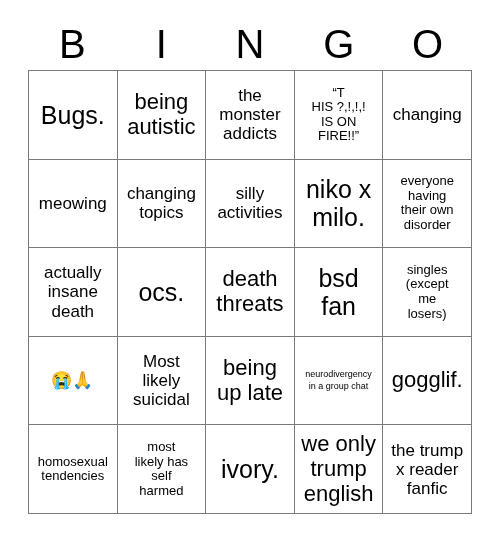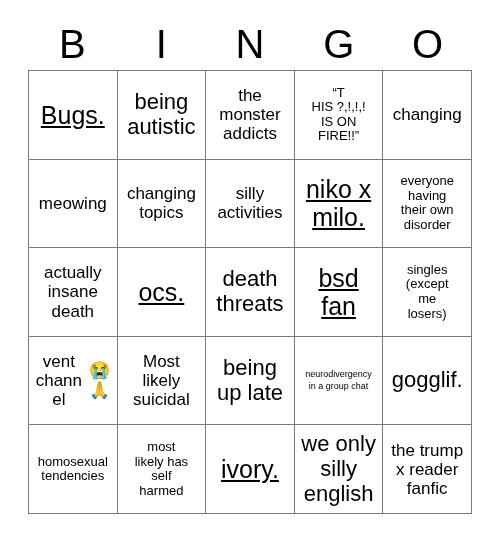--- a/index.html
+++ b/index.html
@@ -74,21 +74,21 @@
   }
   .cell-text {
     display: block;
     width: 100%;
     line-height: 1.12;
     white-space: pre-line;
     word-break: break-word;
   }
 
   
-  .sz-xl .cell-text { font-size: 25px; text-decoration: underline; }
+  .sz-xl .cell-text { font-size: 25px; }
   .sz-lg .cell-text { font-size: 22px; }
   .sz-md .cell-text { font-size: 17px; }
   .sz-sm .cell-text { font-size: 13px; }
   .sz-xs .cell-text { font-size: 9px; line-height: 1.25; }
 
   .emoji-line {
     display: block;
     font-size: 17px;
     line-height: 1.2;
     margin-top: 1px;
@@ -166,22 +166,20 @@
         <span class="cell-text">bsd
 fan</span>
       </div>
       <div class="cell sz-sm">
         <span class="cell-text">singles
 (except
 me
 losers)</span>
       </div>
       <div class="cell sz-md">
-        <span class="cell-text">vent
-channel</span>
         <span class="emoji-line">😭🙏</span>
       </div>
       <div class="cell sz-md">
         <span class="cell-text">Most
 likely
 suicidal</span>
       </div>
       <div class="cell sz-lg">
         <span class="cell-text">being
 up late</span>
@@ -201,21 +199,21 @@
         <span class="cell-text">most
 likely has
 self
 harmed</span>
       </div>
       <div class="cell sz-xl">
         <span class="cell-text">ivory.</span>
       </div>
       <div class="cell sz-lg">
         <span class="cell-text">we only
-silly
+trump
 english</span>
       </div>
       <div class="cell sz-md">
         <span class="cell-text">the trump
 x reader
 fanfic</span>
       </div>
     </div>
 
 </div>

